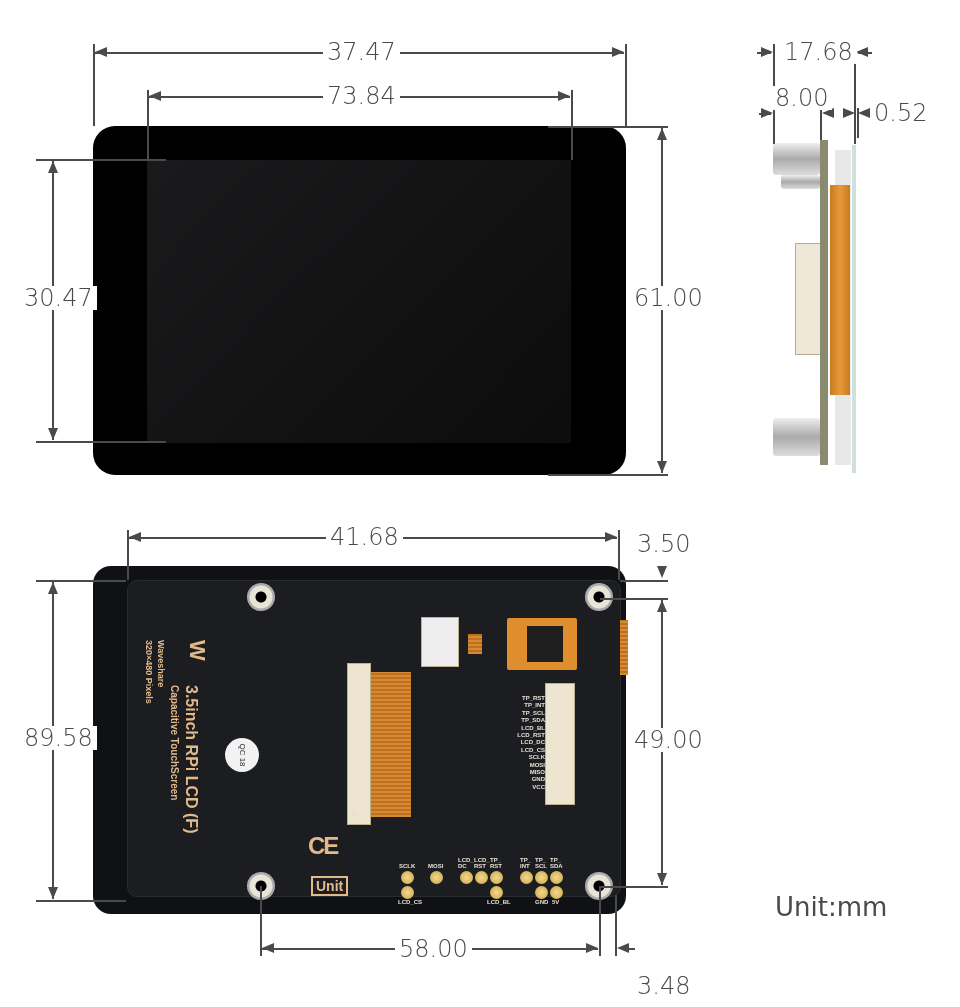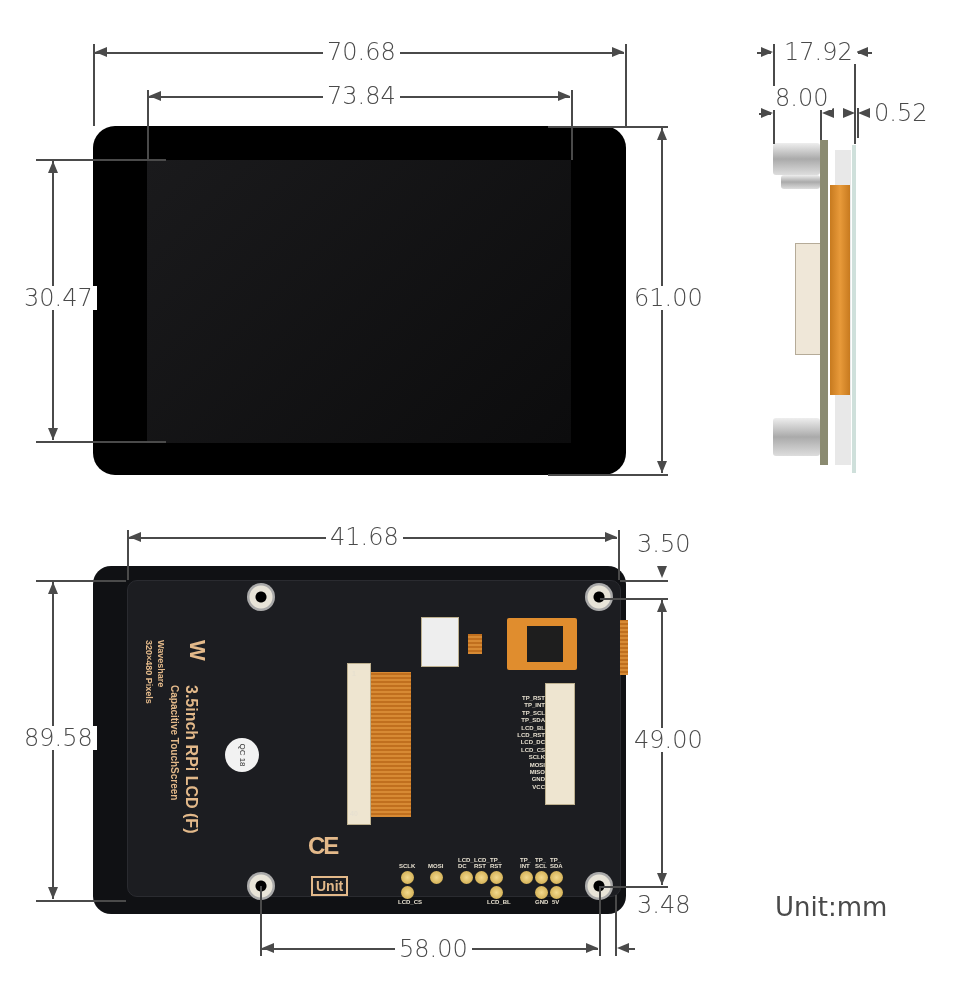--- a/index.html
+++ b/index.html
@@ -35,21 +35,21 @@
 <body>
 
 <div class="front"></div>
 <div class="screen"></div>
 
 <div class="vl" style="left:93px;top:44px;height:82px;"></div>
 <div class="vl" style="left:625px;top:44px;height:82px;"></div>
 <div class="hl" style="left:95px;top:52px;width:529px;"></div>
 <div class="arr-l" style="left:95px;top:47px;"></div>
 <div class="arr-r" style="left:612px;top:47px;"></div>
-<div class="dim" style="left:323px;top:40px;">70.68</div>
+<div class="dim" style="left:323px;top:40px;">37.47</div>
 
 <div class="vl" style="left:147px;top:90px;height:70px;"></div>
 <div class="vl" style="left:571px;top:90px;height:70px;"></div>
 <div class="hl" style="left:149px;top:96px;width:421px;"></div>
 <div class="arr-l" style="left:149px;top:91px;"></div>
 <div class="arr-r" style="left:558px;top:91px;"></div>
 <div class="dim" style="left:323px;top:84px;">73.84</div>
 
 <div class="hl" style="left:36px;top:159px;width:130px;"></div>
 <div class="hl" style="left:36px;top:441px;width:130px;"></div>
@@ -75,21 +75,21 @@
 <div class="side-glass"></div>
 
 <div class="vl" style="left:773px;top:44px;height:100px;"></div>
 <div class="vl" style="left:854px;top:44px;height:100px;"></div>
 <div class="vl" style="left:820px;top:108px;height:32px;"></div>
 <div class="vl" style="left:857px;top:108px;height:30px;"></div>
 <div class="hl" style="left:757px;top:52px;width:14px;"></div>
 <div class="arr-r" style="left:761px;top:47px;"></div>
 <div class="hl" style="left:858px;top:52px;width:14px;"></div>
 <div class="arr-l" style="left:856px;top:47px;"></div>
-<div class="dim" style="left:780px;top:40px;">17.92</div>
+<div class="dim" style="left:780px;top:40px;">17.68</div>
 
 <div class="hl" style="left:759px;top:113px;width:12px;"></div>
 <div class="arr-r" style="left:761px;top:108px;"></div>
 <div class="arr-l" style="left:822px;top:108px;"></div>
 <div class="dim" style="left:771px;top:86px;">8.00</div>
 <div class="arr-r" style="left:843px;top:108px;"></div>
 <div class="arr-l" style="left:858px;top:108px;"></div>
 <div class="dim" style="left:870px;top:101px;">0.52</div>
 
 <div class="back"></div>
@@ -197,15 +197,15 @@
 <div class="vl" style="left:260px;top:886px;height:70px;"></div>
 <div class="vl" style="left:599px;top:886px;height:70px;"></div>
 <div class="vl" style="left:615px;top:895px;height:61px;"></div>
 <div class="hl" style="left:262px;top:948px;width:336px;"></div>
 <div class="arr-l" style="left:262px;top:943px;"></div>
 <div class="arr-r" style="left:586px;top:943px;"></div>
 <div class="dim" style="left:395px;top:937px;">58.00</div>
 
 <div class="arr-l" style="left:617px;top:943px;"></div>
 <div class="hl" style="left:625px;top:948px;width:10px;"></div>
-<div class="dim" style="left:633px;top:893px;">3.48</div>
+<div class="dim" style="left:633px;top:974px;">3.48</div>
 
 <div class="abs" style="left:775px;top:892px;font-size:26px;color:#4a4a4a;font-family:'DejaVu Sans',sans-serif;">Unit:mm</div>
 
 </body></html>

